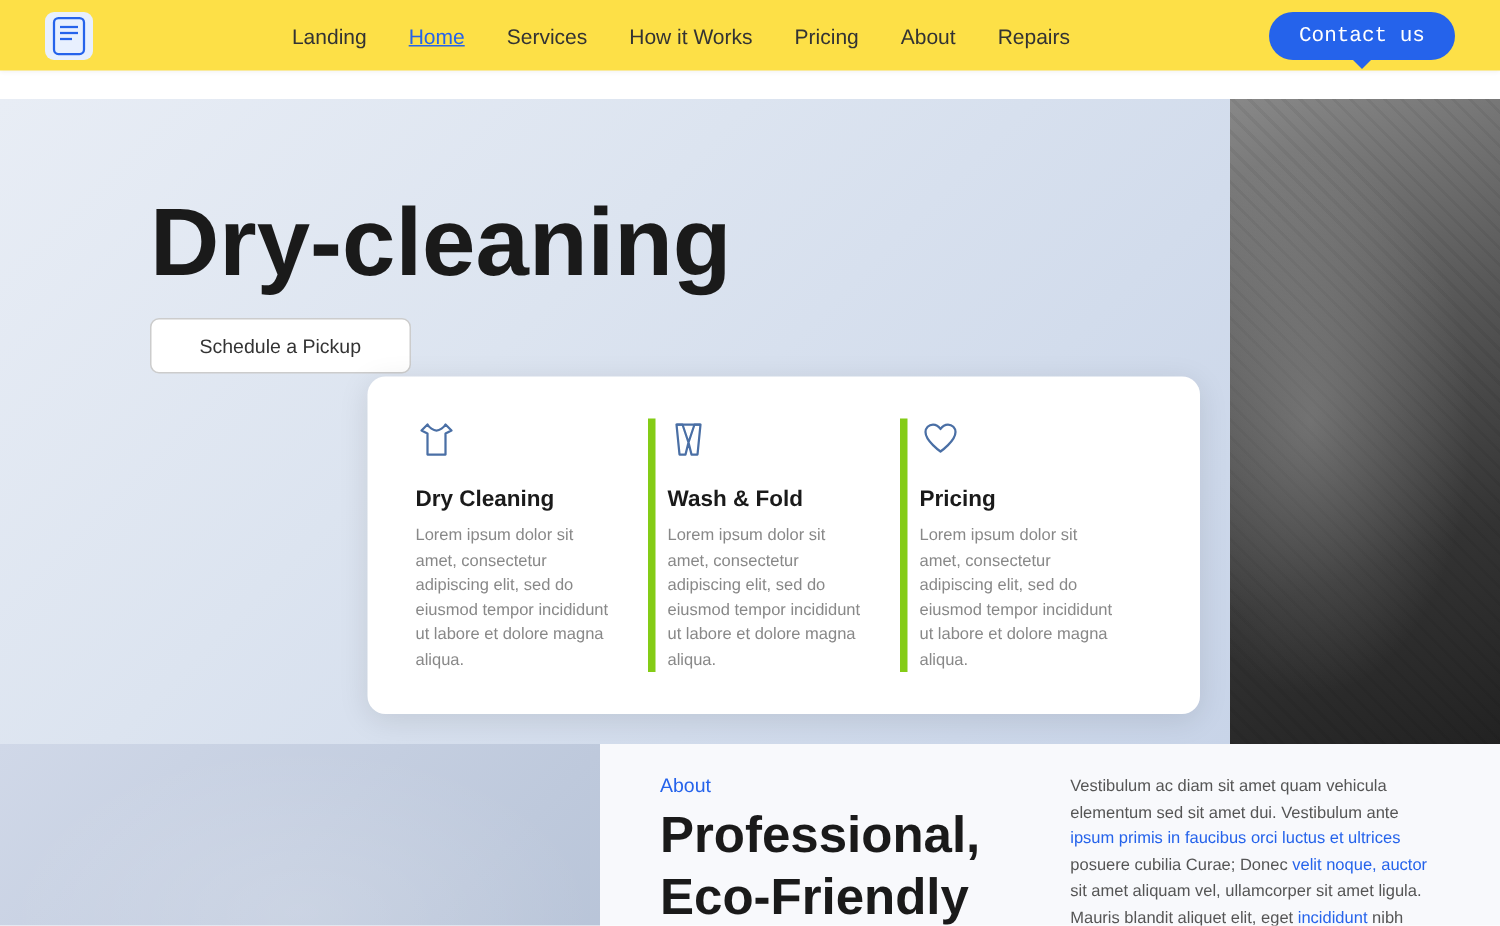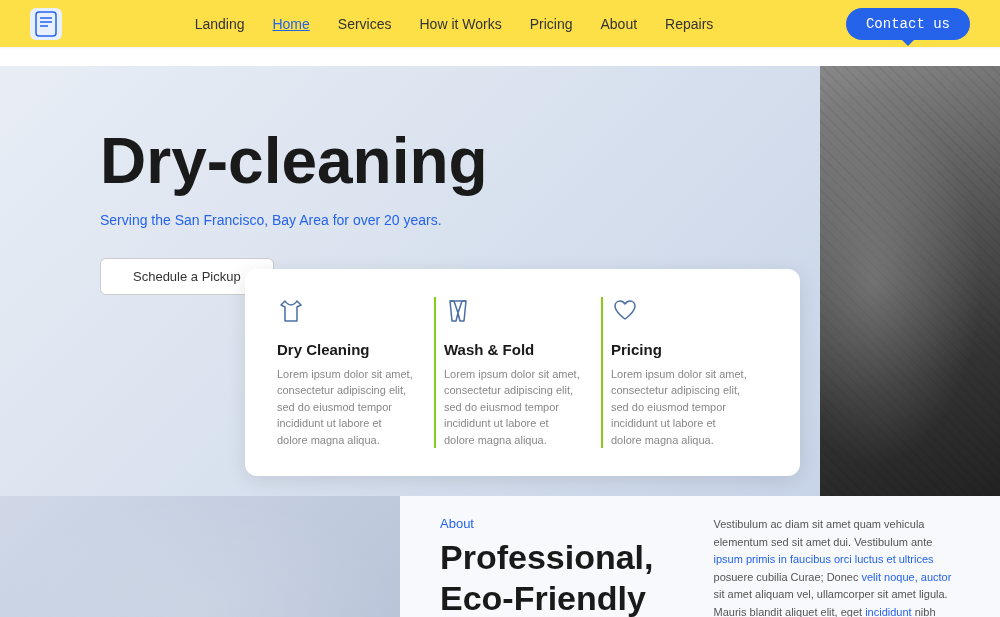--- a/index.html
+++ b/index.html
@@ -135,21 +135,21 @@
       display: flex;
       gap: 0;
       z-index: 6;
     }
     .service-item {
       flex: 1;
       padding-right: 20px;
     }
     .service-item + .service-item {
       padding-left: 8px;
-      border-left: 2px solid #84cc16;
+      border-left: 5px solid #84cc16;
     }
     .service-icon {
       margin-bottom: 12px;
     }
     .service-icon svg {
       width: 28px;
       height: 28px;
     }
     .service-title {
       font-size: 15px;
@@ -248,21 +248,20 @@
 </nav>
 
 <section class="hero">
   <div class="hero-bg">
     <div class="hero-bg-left"></div>
     <div class="hero-bg-right"></div>
   </div>
 
   <div class="hero-content">
     <h1 class="hero-title">Dry-cleaning</h1>
-    <p class="hero-subtitle">Serving the San Francisco, Bay Area for over 20 years.</p>
     <button class="schedule-btn">Schedule a Pickup</button>
   </div>
 
   <div class="services-card">
 
     <div class="service-item">
       <div class="service-icon">
         <svg viewBox="0 0 28 28" fill="none" xmlns="http://www.w3.org/2000/svg">
           <path d="M8 4 L4 8 L8 10 L8 24 L20 24 L20 10 L24 8 L20 4 C19 6 16 8 14 8 C12 8 9 6 8 4Z" fill="none" stroke="#4a6fa5" stroke-width="1.5" stroke-linejoin="round"></path>
         </svg>

